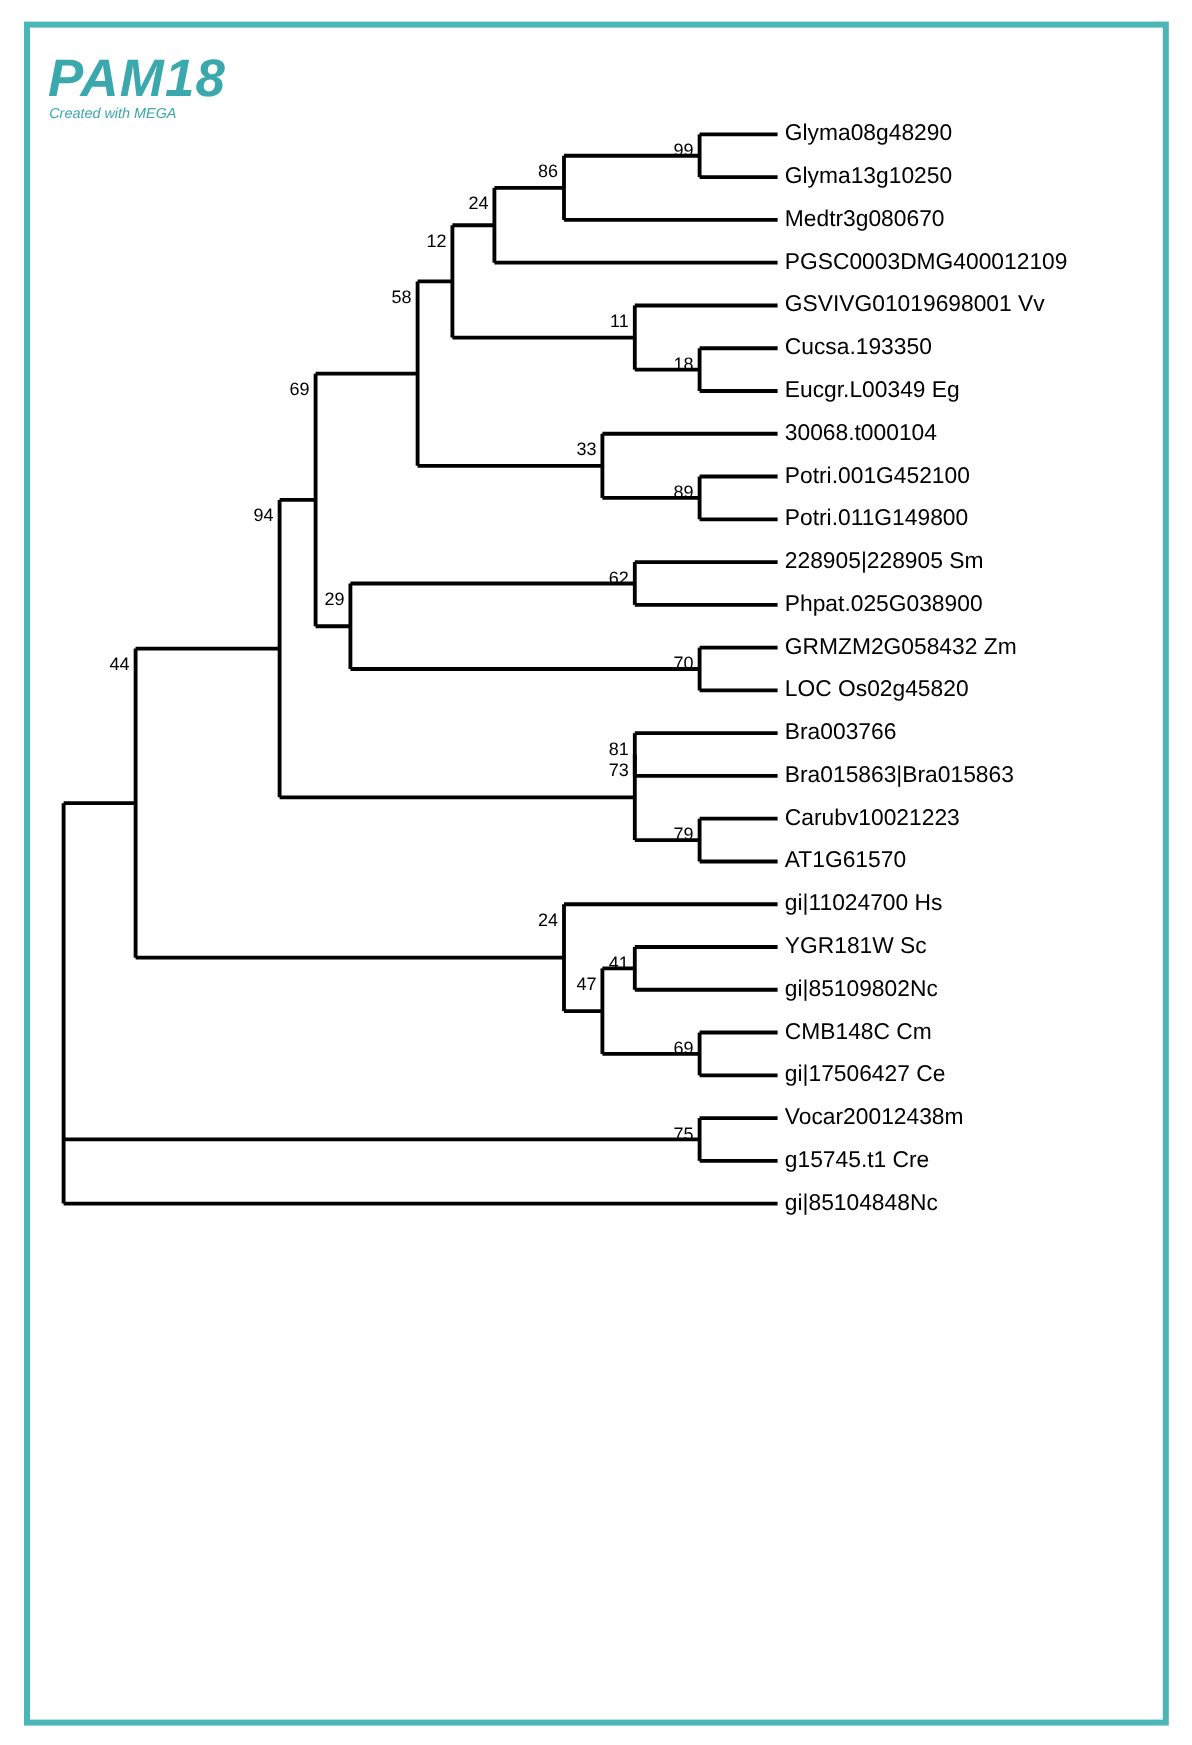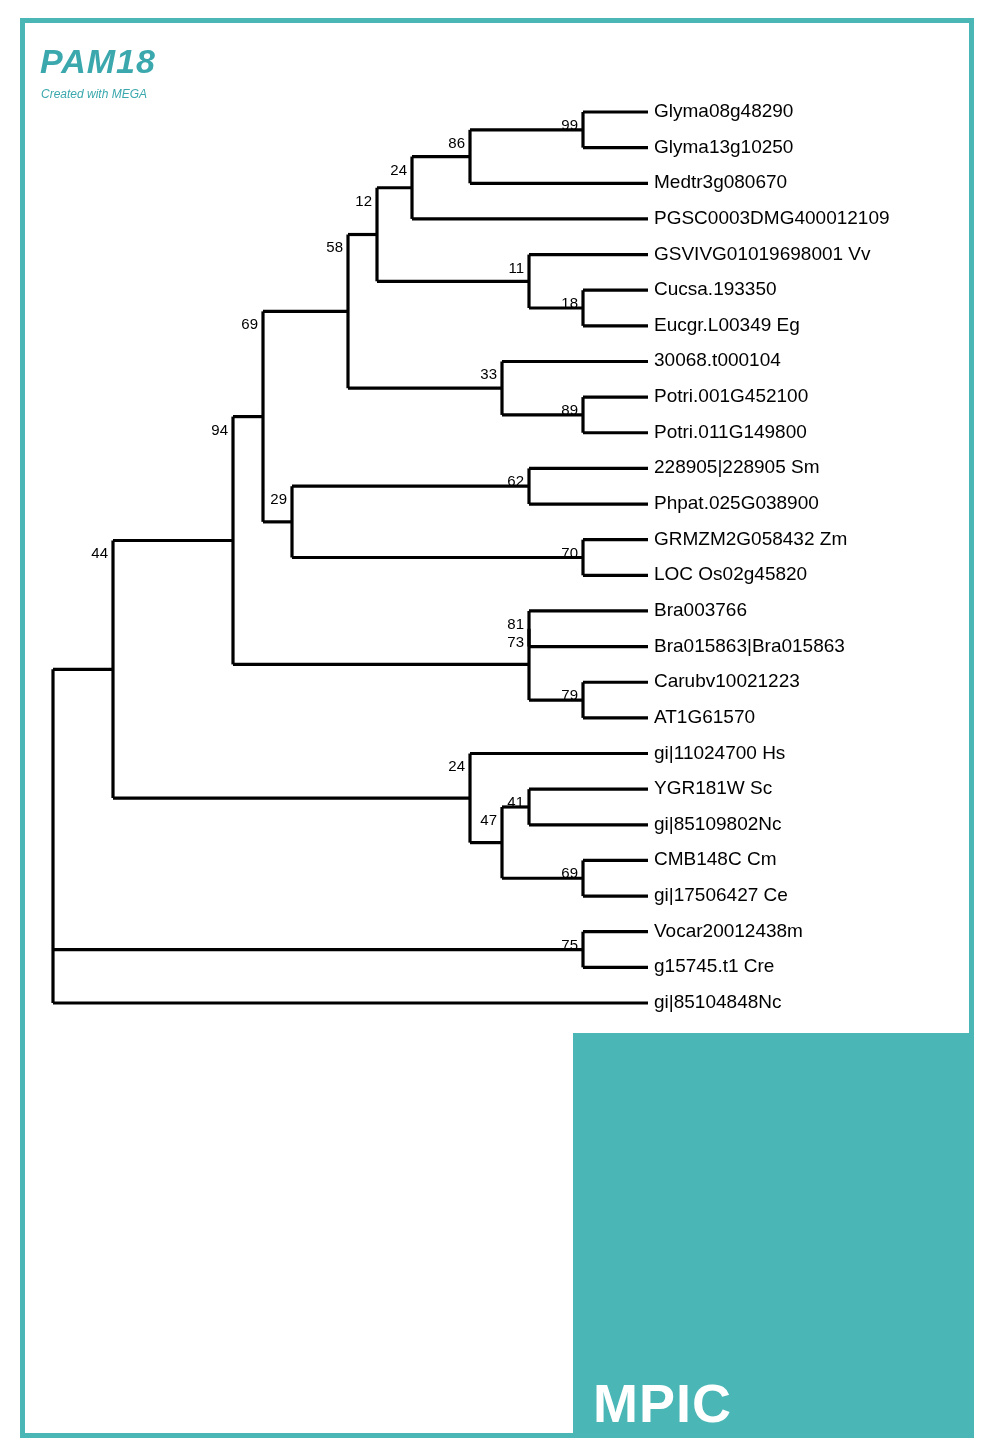--- a/index.html
+++ b/index.html
@@ -11,21 +11,21 @@
          border:5px solid #4bb6b6;box-sizing:border-box;background:transparent;}
 
   
   #mpic-block{position:absolute;left:573px;top:1033px;width:401px;height:405px;
               background:#4bb6b6;}
   #mpic-word{position:absolute;left:20px;bottom:8px;color:#ffffff;
              font-size:54px;font-weight:bold;letter-spacing:1px;line-height:1;
              font-family:"Liberation Sans", sans-serif;}
 
   
-  #title{position:absolute;left:40px;top:44px;color:#3aa8ad;font-size:34px;
+  #title{position:absolute;left:40px;top:44px;color:#3aa8ad;font-size:44px;
          font-weight:bold;font-style:italic;letter-spacing:1px;line-height:1;
          font-family:"Liberation Sans", sans-serif;}
   #subtitle{position:absolute;left:41px;top:88px;color:#3aa8ad;font-size:12px;
             font-style:italic;line-height:1;font-family:"Liberation Sans", sans-serif;}
 
   
   #tree-svg{position:absolute;left:0;top:0;width:993px;height:1454px;}
   .branch{stroke:#000000;stroke-width:3.2;fill:none;stroke-linecap:butt;}
   .leaf-label{font-family:"Liberation Sans", sans-serif;font-size:19px;fill:#000000;
               dominant-baseline:middle;}
@@ -167,17 +167,14 @@
         <text x="654" y="789.16" class="leaf-label">YGR181W  Sc</text>
         <text x="654" y="824.8" class="leaf-label">gi|85109802Nc</text>
         <text x="654" y="860.44" class="leaf-label">CMB148C Cm</text>
         <text x="654" y="896.08" class="leaf-label">gi|17506427 Ce</text>
         <text x="654" y="931.72" class="leaf-label">Vocar20012438m</text>
         <text x="654" y="967.36" class="leaf-label">g15745.t1 Cre</text>
         <text x="654" y="1003" class="leaf-label">gi|85104848Nc</text>
       </g>
   </svg>
 
-  <div id="mpic-block">
-    <div id="mpic-word">MPIC</div>
-  </div>
 
 </div>
 
 </body></html>

